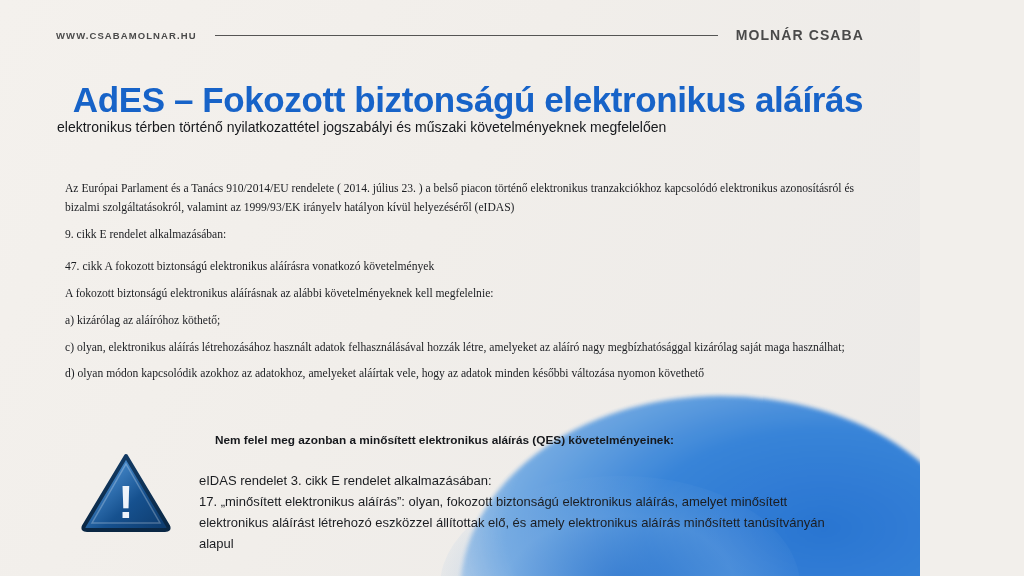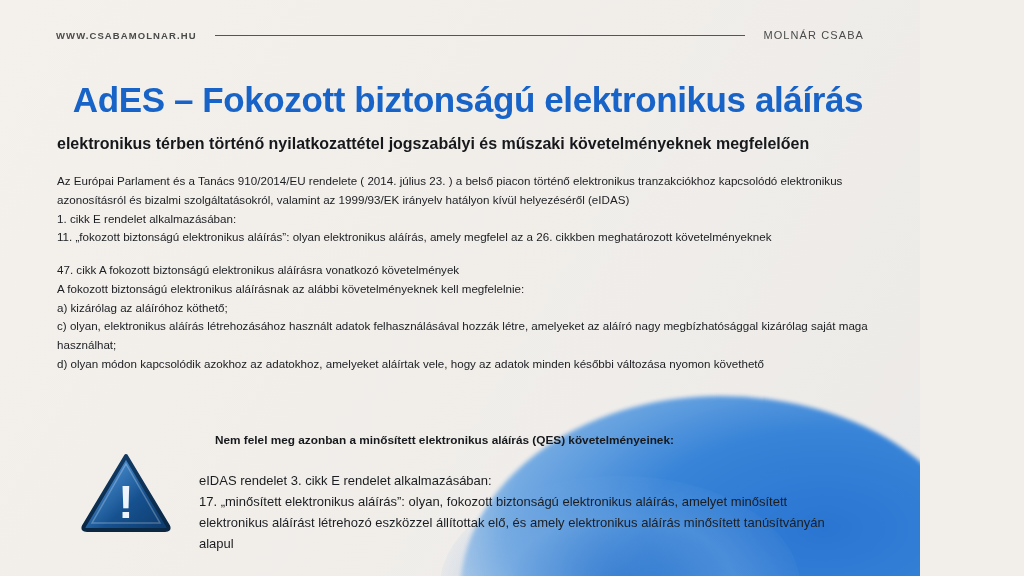--- a/index.html
+++ b/index.html
@@ -62,63 +62,64 @@
     font-weight: 600;
   }
   .header .rule {
     flex: 1;
     height: 1px;
     background: #3a3a3a;
     margin: 0 18px;
     opacity: 0.85;
   }
   .header .author {
-    font-size: 11px;
+    font-size: 14px;
     letter-spacing: 1.1px;
     color: #4a4a4a;
-    font-weight: 400;
+    font-weight: 700;
     white-space: nowrap;
   }
 
   
   .title {
     position: absolute;
     top: 80px;
     left: 56px;
     right: 40px;
     font-size: 35px;
     font-weight: 800;
     letter-spacing: -0.4px;
     color: #1763c8;
     line-height: 1.12;
     text-align: center;
   }
   .subtitle {
     position: absolute;
-    top: 134px;
+    top: 118px;
     left: 57px;
     right: 40px;
-    font-size: 16px;
-    font-weight: 700;
+    font-size: 14px;
+    font-weight: 400;
     color: #16181c;
     line-height: 1.3;
   }
 
   
   .body-block {
     position: absolute;
     top: 172px;
     left: 57px;
     right: 48px;
     font-size: 11.6px;
     color: #1b1d21;
     line-height: 1.62;
   }
   .body-block p {
-    margin: 0;
+    margin: 8px;
+    font-family: Liberation Serif, serif;
   }
   .body-block p.gap {
     margin-top: 14px;
   }
 
   
   .warn-icon {
     position: absolute;
     left: 80px;
     top: 452px;
@@ -163,22 +164,21 @@
     <span class="site">WWW.CSABAMOLNAR.HU</span>
     <span class="rule"></span>
     <span class="author">MOLNÁR CSABA</span>
   </div>
 
   <div class="title">AdES – Fokozott biztonságú elektronikus aláírás</div>
   <div class="subtitle">elektronikus térben történő nyilatkozattétel jogszabályi és műszaki követelményeknek megfelelően</div>
 
   <div class="body-block">
     <p>Az Európai Parlament és a Tanács 910/2014/EU rendelete ( 2014. július 23. ) a belső piacon történő elektronikus tranzakciókhoz kapcsolódó elektronikus azonosításról és bizalmi szolgáltatásokról, valamint az 1999/93/EK irányelv hatályon kívül helyezéséről (eIDAS)</p>
-    <p>1. cikk E rendelet alkalmazásában:</p>
-    <p>11. „fokozott biztonságú elektronikus aláírás”: olyan elektronikus aláírás, amely megfelel az a 26. cikkben meghatározott követelményeknek</p>
+    <p>9. cikk E rendelet alkalmazásában:</p>
     <p class="gap">47. cikk A fokozott biztonságú elektronikus aláírásra vonatkozó követelmények</p>
     <p>A fokozott biztonságú elektronikus aláírásnak az alábbi követelményeknek kell megfelelnie:</p>
     <p>a) kizárólag az aláíróhoz köthető;</p>
     <p>c) olyan, elektronikus aláírás létrehozásához használt adatok felhasználásával hozzák létre, amelyeket az aláíró nagy megbízhatósággal kizárólag saját maga használhat;</p>
     <p>d) olyan módon kapcsolódik azokhoz az adatokhoz, amelyeket aláírtak vele, hogy az adatok minden későbbi változása nyomon követhető</p>
   </div>
 
   <div class="warn-icon">
     <svg width="92" height="80" viewBox="0 0 92 80" xmlns="http://www.w3.org/2000/svg">
       <defs>

